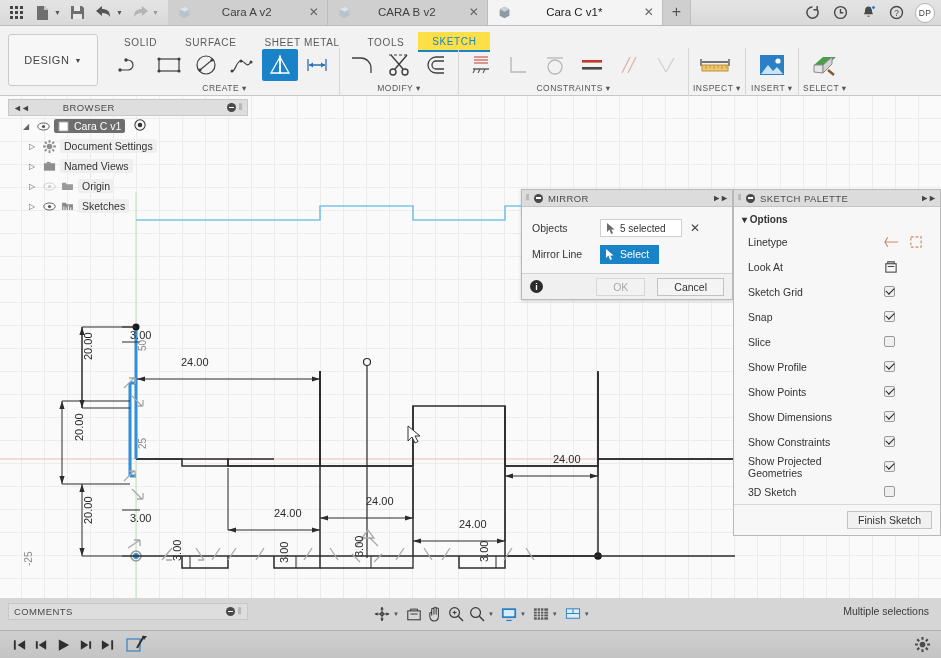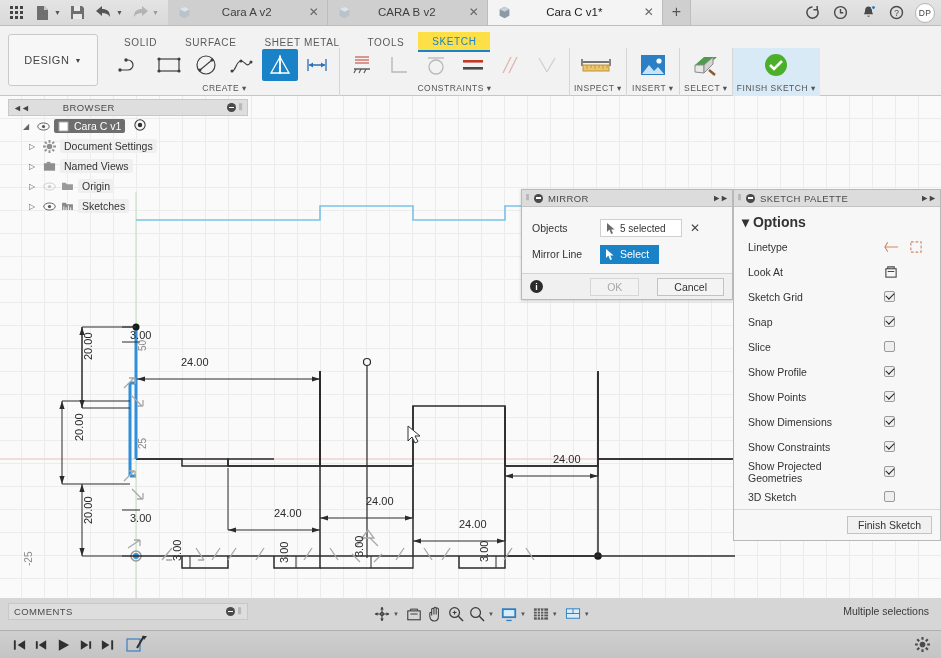--- a/index.html
+++ b/index.html
@@ -139,35 +139,35 @@
   }
   .m-x { margin-left:8px; font-size:12px; color:#444; cursor:pointer; }
   .mirror-foot {
     height:26px; background:#f0f0f0; border-top:1px solid #d2d2d2;
     display:flex; align-items:center; padding:0 8px;
   }
   .info-i {
     width:13px;height:13px;border-radius:50%;background:#2b2b2b;color:#fff;
     font-size:9px;display:flex;align-items:center;justify-content:center;font-weight:bold;cursor:pointer;
   }
-  .dlg-btns{margin-left:auto;display:flex;gap:18px;}
+  .dlg-btns{margin-left:auto;display:flex;gap:12px;}
   .dbtn{font-size:10.5px;padding:2px 16px;border:1px solid #c2c2c2;background:#f4f4f4;color:#333;cursor:pointer;}
   .dbtn.dis{color:#a8a8a8;border-color:#d6d6d6;background:#f2f2f2;}
 
   
   .palette {
     position:absolute; left:733px; top:189px; width:208px;
     background:#f7f7f7; border:1px solid #b9b9b9;
   }
   .pal-hdr {
     height:17px; background:#dcdcdc; border-bottom:1px solid #c4c4c4;
     display:flex; align-items:center; padding:0 4px; font-size:9.5px; color:#4a4a4a;
     letter-spacing:.4px;
   }
-  .pal-sec { font-size:14px; font-weight:bold; color:#333; padding:7px 8px 4px; }
+  .pal-sec { font-size:10px; font-weight:bold; color:#333; padding:7px 8px 4px; }
   .pal-row {
     display:flex; align-items:center; height:25px; padding:0 10px 0 14px;
     font-size:10.5px; color:#333;gap:48px;
   }
   .pal-row .pr-lbl { flex:1; }
   .pal-ctl { width:46px; display:flex; justify-content:flex-start; align-items:center; gap:10px;}
   .cbox {
     width:11px;height:11px;border:1px solid #9a9a9a;background:#efefef;border-radius:2px;
     display:flex;align-items:center;justify-content:center;cursor:pointer;
   }
@@ -391,20 +391,44 @@
           <div class="tool">
             <svg width="28" height="20" viewBox="0 0 28 20">
                 <path d="M5 4v12M23 4v12M6 10h16" stroke="#2b6fb5" stroke-width="1.3"></path>
                 <path d="M6 10l4-2.5v5zM22 10l-4-2.5v5z" fill="#2b6fb5"></path>
               </svg>
           </div>
         </div>
         <div class="panel-label"><span>CREATE</span> ▾</div>
       </div>
 
+      <div class="panel">
+        <div class="panel-row">
+          <div class="tool">
+            <svg width="26" height="22" viewBox="0 0 26 22">
+                <path d="M3 4h9a10 10 0 0 1 10 10v5" stroke="#3f3f3f" stroke-width="1.3" fill="none"></path>
+              </svg>
+          </div>
+          <div class="tool">
+            <svg width="24" height="24" viewBox="0 0 24 24">
+              <path d="M4 2l12 14M20 2L8 16" stroke="#3f3f3f" stroke-width="1.4" fill="none"></path>
+              <circle cx="6" cy="19" r="3" stroke="#3f3f3f" stroke-width="1.4" fill="none"></circle>
+              <circle cx="18" cy="19" r="3" stroke="#3f3f3f" stroke-width="1.4" fill="none"></circle>
+              <path d="M2 2h20" stroke="#3f3f3f" stroke-width="1.1" stroke-dasharray="3 2"></path>
+            </svg>
+          </div>
+          <div class="tool">
+            <svg width="24" height="22" viewBox="0 0 24 22">
+                <path d="M20 3h-8a8 8 0 0 0 0 16h8" stroke="#3f3f3f" stroke-width="1.3" fill="none"></path>
+                <path d="M20 7h-8a4 4 0 0 0 0 8h8" stroke="#3f3f3f" stroke-width="1.3" fill="none"></path>
+              </svg>
+          </div>
+        </div>
+        <div class="panel-label"><span>MODIFY</span> ▾</div>
+      </div>
 
       <div class="panel">
         <div class="panel-row">
           <div class="tool">
             <svg width="24" height="24" viewBox="0 0 24 24">
               <g stroke="#c0392b" stroke-width="1.1">
                 <path d="M5 4h14M5 7h14M5 10h14"></path>
               </g>
               <path d="M4 16h16" stroke="#555" stroke-width="1.4"></path>
               <g stroke="#555" stroke-width="1.1">
@@ -478,31 +502,20 @@
               <path d="M4 12l9-8h13l-9 8z" fill="#4a9e4a"></path>
               <path d="M4 12v7l9 1v-8z" fill="#e8e8e8" stroke="#8a8a8a" stroke-width="1"></path>
               <path d="M13 12l9-8v7l-9 9z" fill="#d4d4d4" stroke="#8a8a8a" stroke-width="1"></path>
               <path d="M18 17l6 5" stroke="#8a5a2b" stroke-width="2.4"></path>
             </svg>
           </div>
         </div>
         <div class="panel-label"><span>SELECT</span> ▾</div>
       </div>
 
-      <div class="panel hl">
-        <div class="panel-row" style="justify-content:center">
-          <div class="tool big">
-            <svg width="30" height="28" viewBox="0 0 30 28">
-                <circle cx="15" cy="14" r="11" fill="#4caf2a"></circle>
-                <path d="M9 14l4 4 8-8" stroke="#fff" stroke-width="2.6" fill="none"></path>
-              </svg>
-          </div>
-        </div>
-        <div class="panel-label"><span>FINISH SKETCH</span> ▾</div>
-      </div>
     </div>
   </div>
 
   <div class="canvas">
     <div class="grid"></div>
 
     <svg class="sketch">
 
       <line x1="0" y1="363" x2="941" y2="363" stroke="#e9bdbd" stroke-width="1"></line>
       <line x1="136" y1="96" x2="136" y2="502" stroke="#bde0bd" stroke-width="1"></line>

